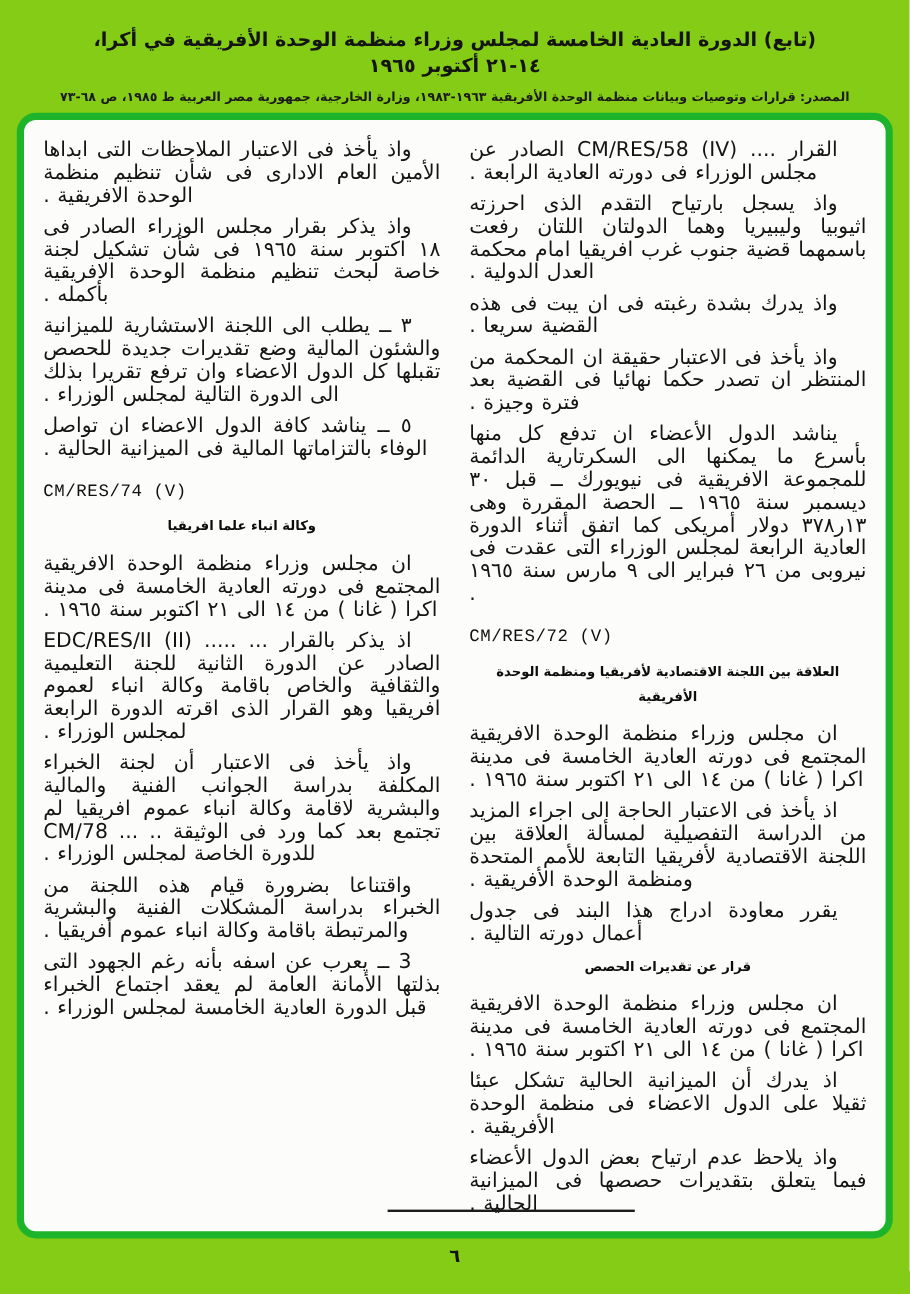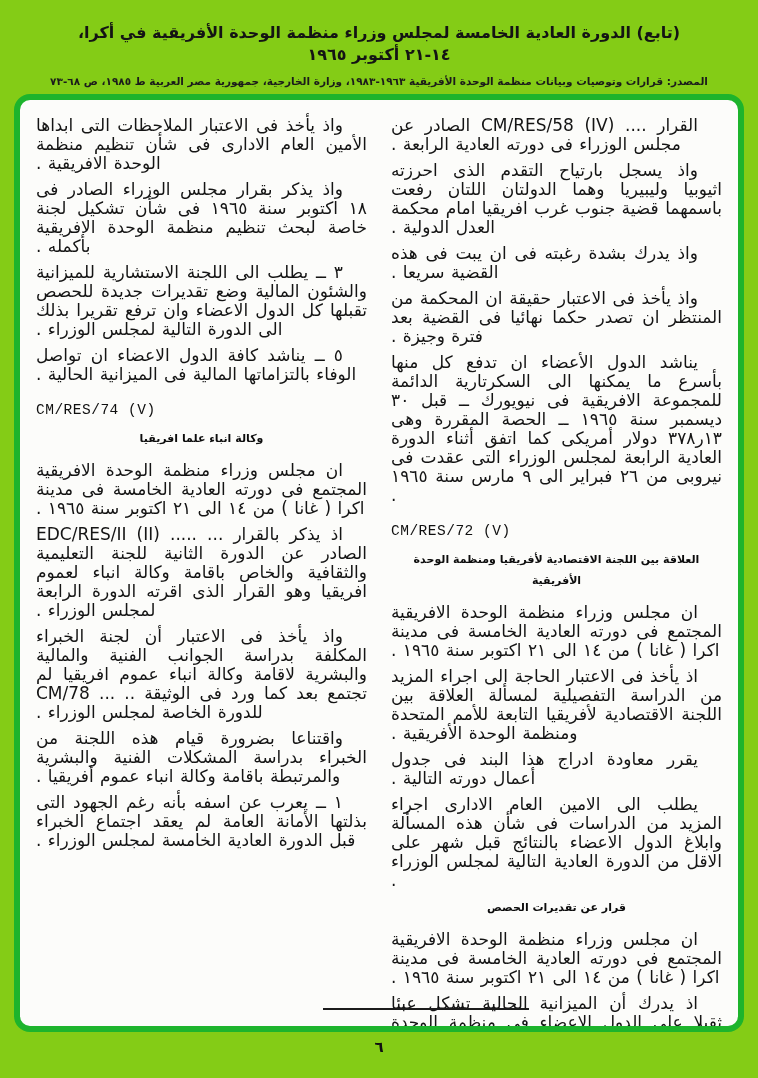--- a/index.html
+++ b/index.html
@@ -57,38 +57,37 @@
           <p class="para">القرار .... CM/RES/58 (IV) الصادر عن مجلس الوزراء فى دورته العادية الرابعة .</p>
           <p class="para">واذ يسجل بارتياح التقدم الذى احرزته اثيوبيا وليبيريا وهما الدولتان اللتان رفعت باسمهما قضية جنوب غرب افريقيا امام محكمة العدل الدولية .</p>
           <p class="para">واذ يدرك بشدة رغبته فى ان يبت فى هذه القضية سريعا .</p>
           <p class="para">واذ يأخذ فى الاعتبار حقيقة ان المحكمة من المنتظر ان تصدر حكما نهائيا فى القضية بعد فترة وجيزة .</p>
           <p class="para">يناشد الدول الأعضاء ان تدفع كل منها بأسرع ما يمكنها الى السكرتارية الدائمة للمجموعة الافريقية فى نيويورك ــ قبل ٣٠ ديسمبر سنة ١٩٦٥ ــ الحصة المقررة وهى ١٣ر٣٧٨ دولار أمريكى كما اتفق أثناء الدورة العادية الرابعة لمجلس الوزراء التى عقدت فى نيروبى من ٢٦ فبراير الى ٩ مارس سنة ١٩٦٥ .</p>
           <div class="code">CM/RES/72  (V)</div>
           <div class="heading">العلاقة بين اللجنة الاقتصادية لأفريقيا ومنظمة الوحدة الأفريقية</div>
           <p class="para">ان مجلس وزراء منظمة الوحدة الافريقية المجتمع فى دورته العادية الخامسة فى مدينة اكرا ( غانا ) من ١٤ الى ٢١ اكتوبر سنة ١٩٦٥ .</p>
           <p class="para">اذ يأخذ فى الاعتبار الحاجة الى اجراء المزيد من الدراسة التفصيلية لمسألة العلاقة بين اللجنة الاقتصادية لأفريقيا التابعة للأمم المتحدة ومنظمة الوحدة الأفريقية .</p>
           <p class="para">يقرر معاودة ادراج هذا البند فى جدول أعمال دورته التالية .</p>
-          <p class="para">يطلب الى الامين العام الادارى اجراء المزيد من الدراسات فى شأن هذه المسألة وابلاغ الدول الاعضاء بالنتائج قبل شهر على الاقل من الدورة العادية التالية لمجلس الوزراء .</p>
           <div class="heading">قرار عن تقديرات الحصص</div>
           <p class="para">ان مجلس وزراء منظمة الوحدة الافريقية المجتمع فى دورته العادية الخامسة فى مدينة اكرا ( غانا ) من ١٤ الى ٢١ اكتوبر سنة ١٩٦٥ .</p>
           <p class="para">اذ يدرك أن الميزانية الحالية تشكل عبئا ثقيلا على الدول الاعضاء فى منظمة الوحدة الأفريقية .</p>
           <p class="para">واذ يلاحظ عدم ارتياح بعض الدول الأعضاء فيما يتعلق بتقديرات حصصها فى الميزانية الحالية .</p>
         </div>
       <div class="col">
           <p class="para">واذ يأخذ فى الاعتبار الملاحظات التى ابداها الأمين العام الادارى فى شأن تنظيم منظمة الوحدة الافريقية .</p>
           <p class="para">واذ يذكر بقرار مجلس الوزراء الصادر فى ١٨ اكتوبر سنة ١٩٦٥ فى شأن تشكيل لجنة خاصة لبحث تنظيم منظمة الوحدة الافريقية بأكمله .</p>
           <p class="para">٣ ــ يطلب الى اللجنة الاستشارية للميزانية والشئون المالية وضع تقديرات جديدة للحصص تقبلها كل الدول الاعضاء وان ترفع تقريرا بذلك الى الدورة التالية لمجلس الوزراء .</p>
           <p class="para">٥ ــ يناشد كافة الدول الاعضاء ان تواصل الوفاء بالتزاماتها المالية فى الميزانية الحالية .</p>
           <div class="code">CM/RES/74  (V)</div>
           <div class="heading">وكالة انباء علما افريقيا</div>
           <p class="para">ان مجلس وزراء منظمة الوحدة الافريقية المجتمع فى دورته العادية الخامسة فى مدينة اكرا ( غانا ) من ١٤ الى ٢١ اكتوبر سنة ١٩٦٥ .</p>
           <p class="para">اذ يذكر بالقرار ... ..... EDC/RES/II (II) الصادر عن الدورة الثانية للجنة التعليمية والثقافية والخاص باقامة وكالة انباء لعموم افريقيا وهو القرار الذى اقرته الدورة الرابعة لمجلس الوزراء .</p>
           <p class="para">واذ يأخذ فى الاعتبار أن لجنة الخبراء المكلفة بدراسة الجوانب الفنية والمالية والبشرية لاقامة وكالة انباء عموم افريقيا لم تجتمع بعد كما ورد فى الوثيقة .. ... CM/78 للدورة الخاصة لمجلس الوزراء .</p>
           <p class="para">واقتناعا بضرورة قيام هذه اللجنة من الخبراء بدراسة المشكلات الفنية والبشرية والمرتبطة باقامة وكالة انباء عموم أفريقيا .</p>
-          <p class="para">١ ــ يعرب عن اسفه بأنه رغم الجهود التى بذلتها الأمانة العامة لم يعقد اجتماع الخبراء قبل الدورة العادية الخامسة لمجلس الوزراء .</p>
+          <p class="para">3 ــ يعرب عن اسفه بأنه رغم الجهود التى بذلتها الأمانة العامة لم يعقد اجتماع الخبراء قبل الدورة العادية الخامسة لمجلس الوزراء .</p>
         </div>
     </div>
     <div class="footnote-rule"></div>
   </div>
 
   <div class="page-number">٦</div>
 
 </div>
 
 </body></html>

